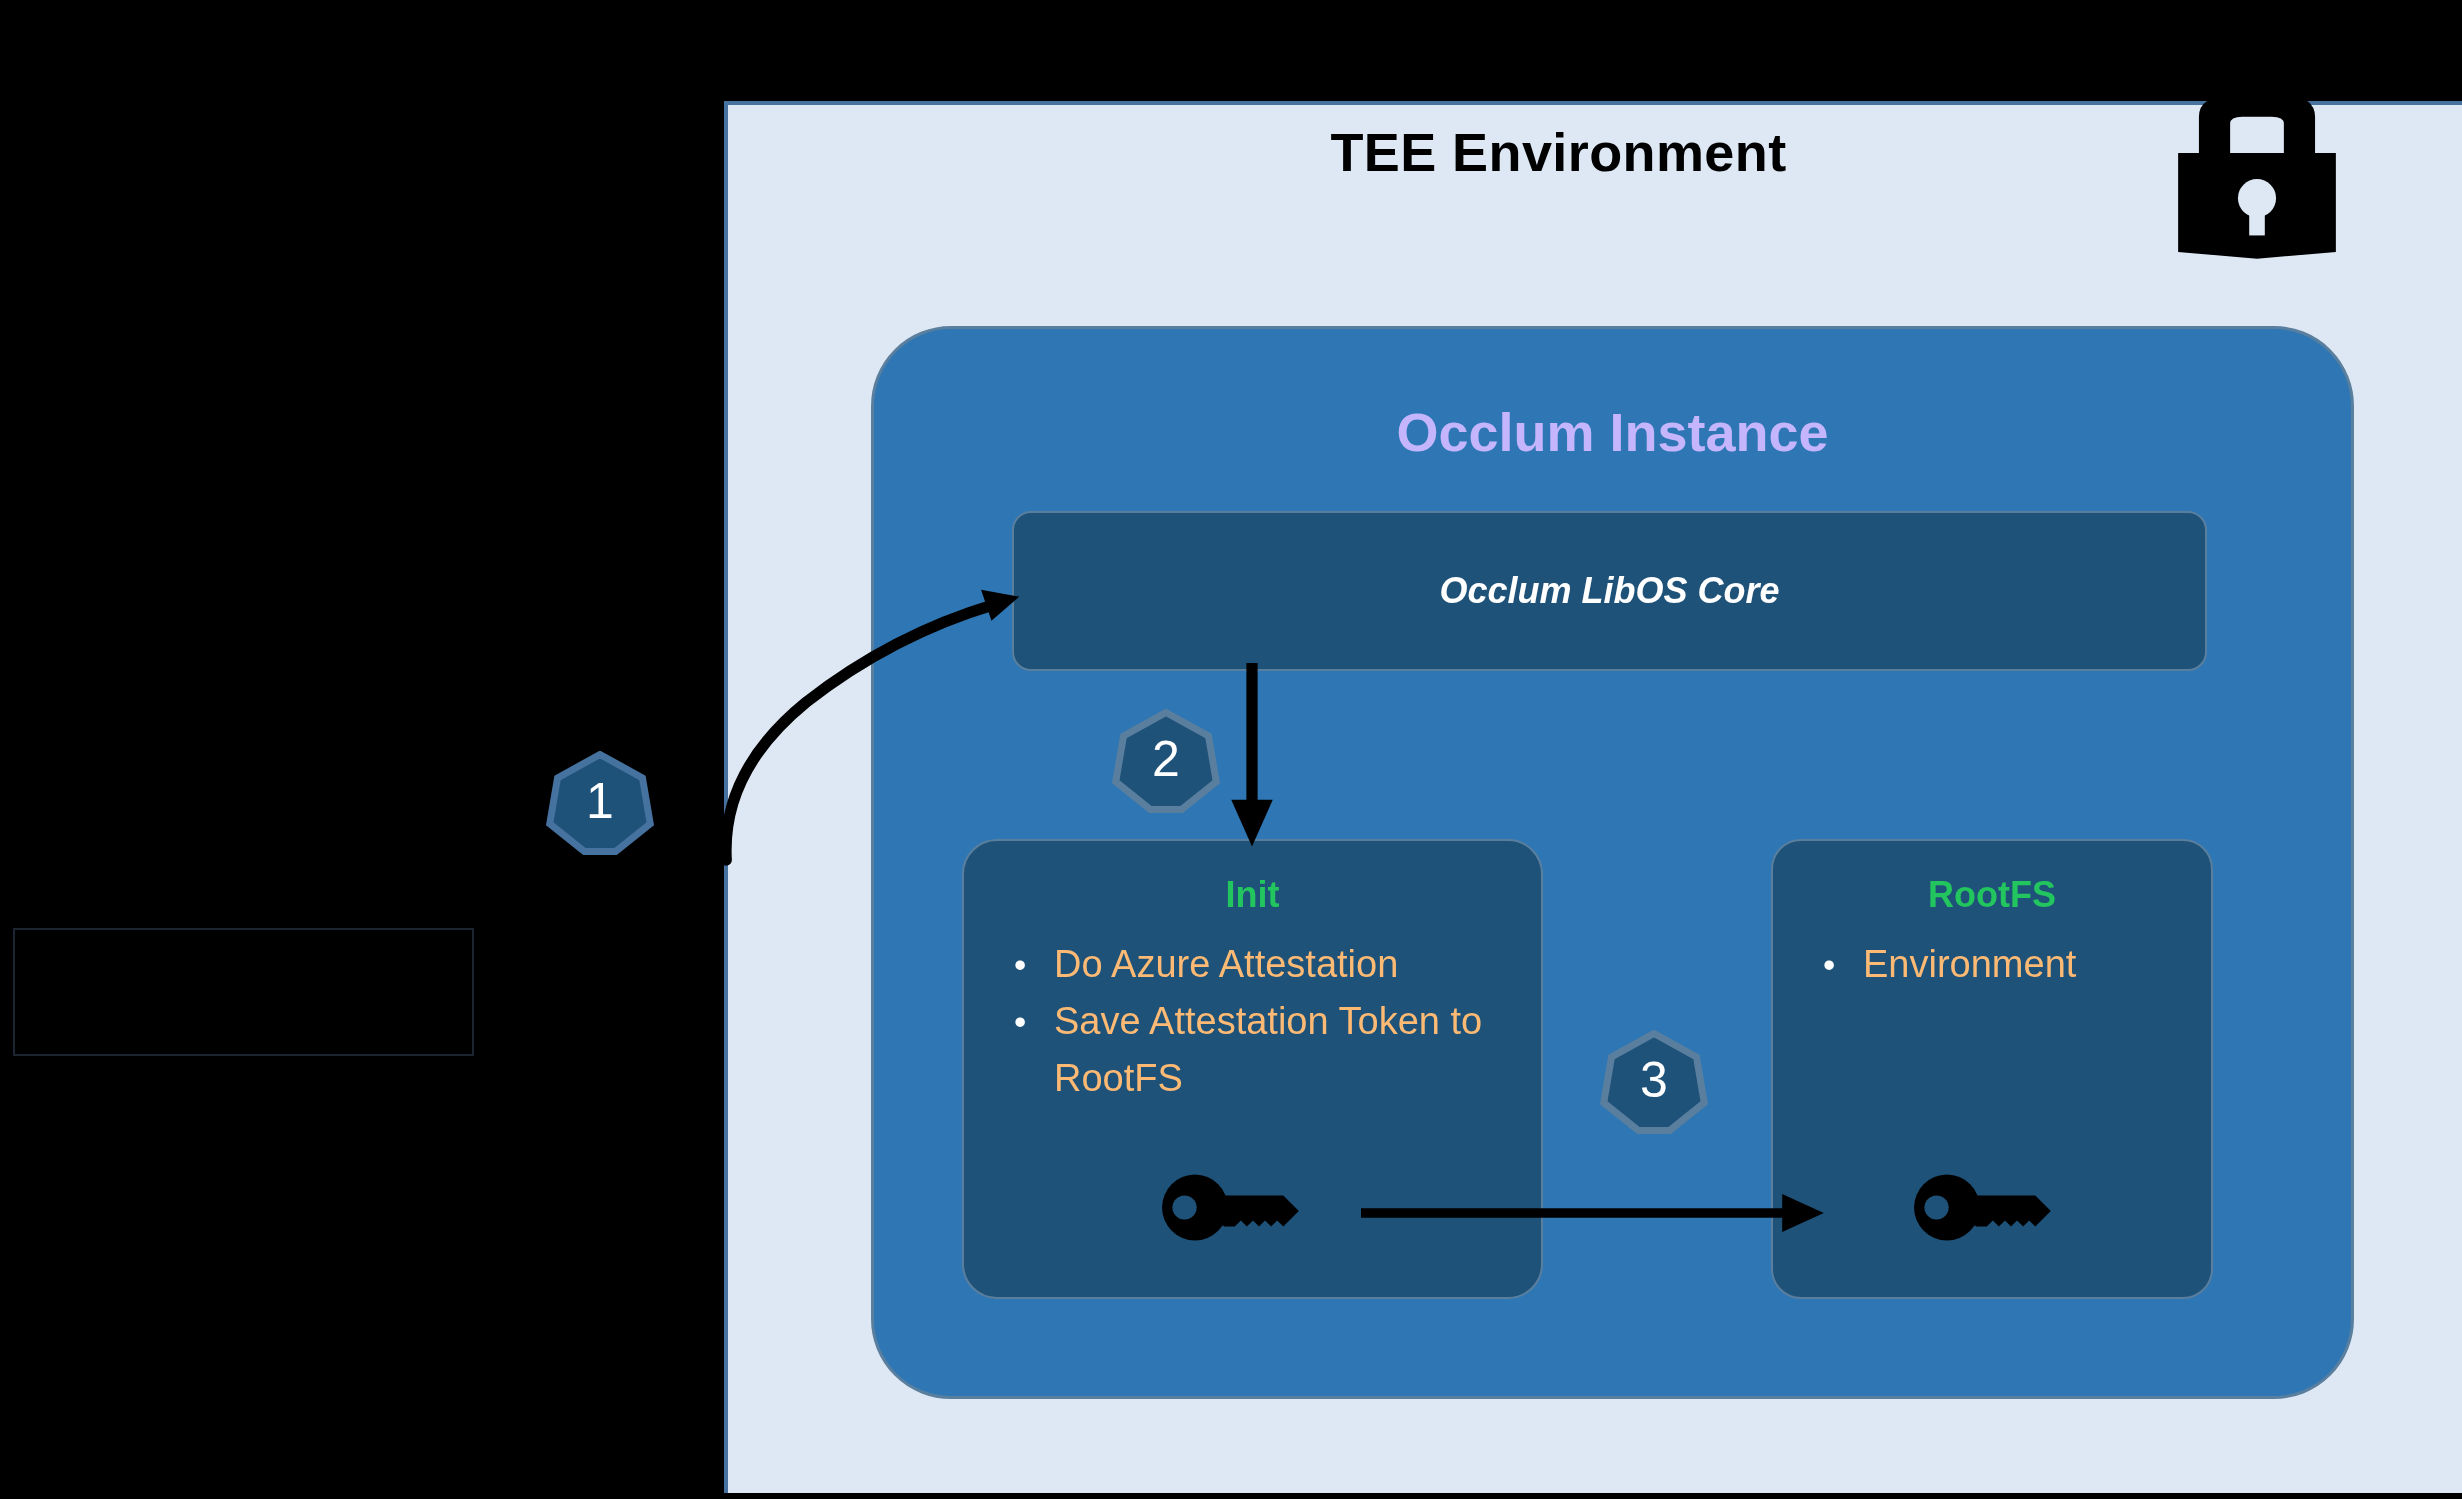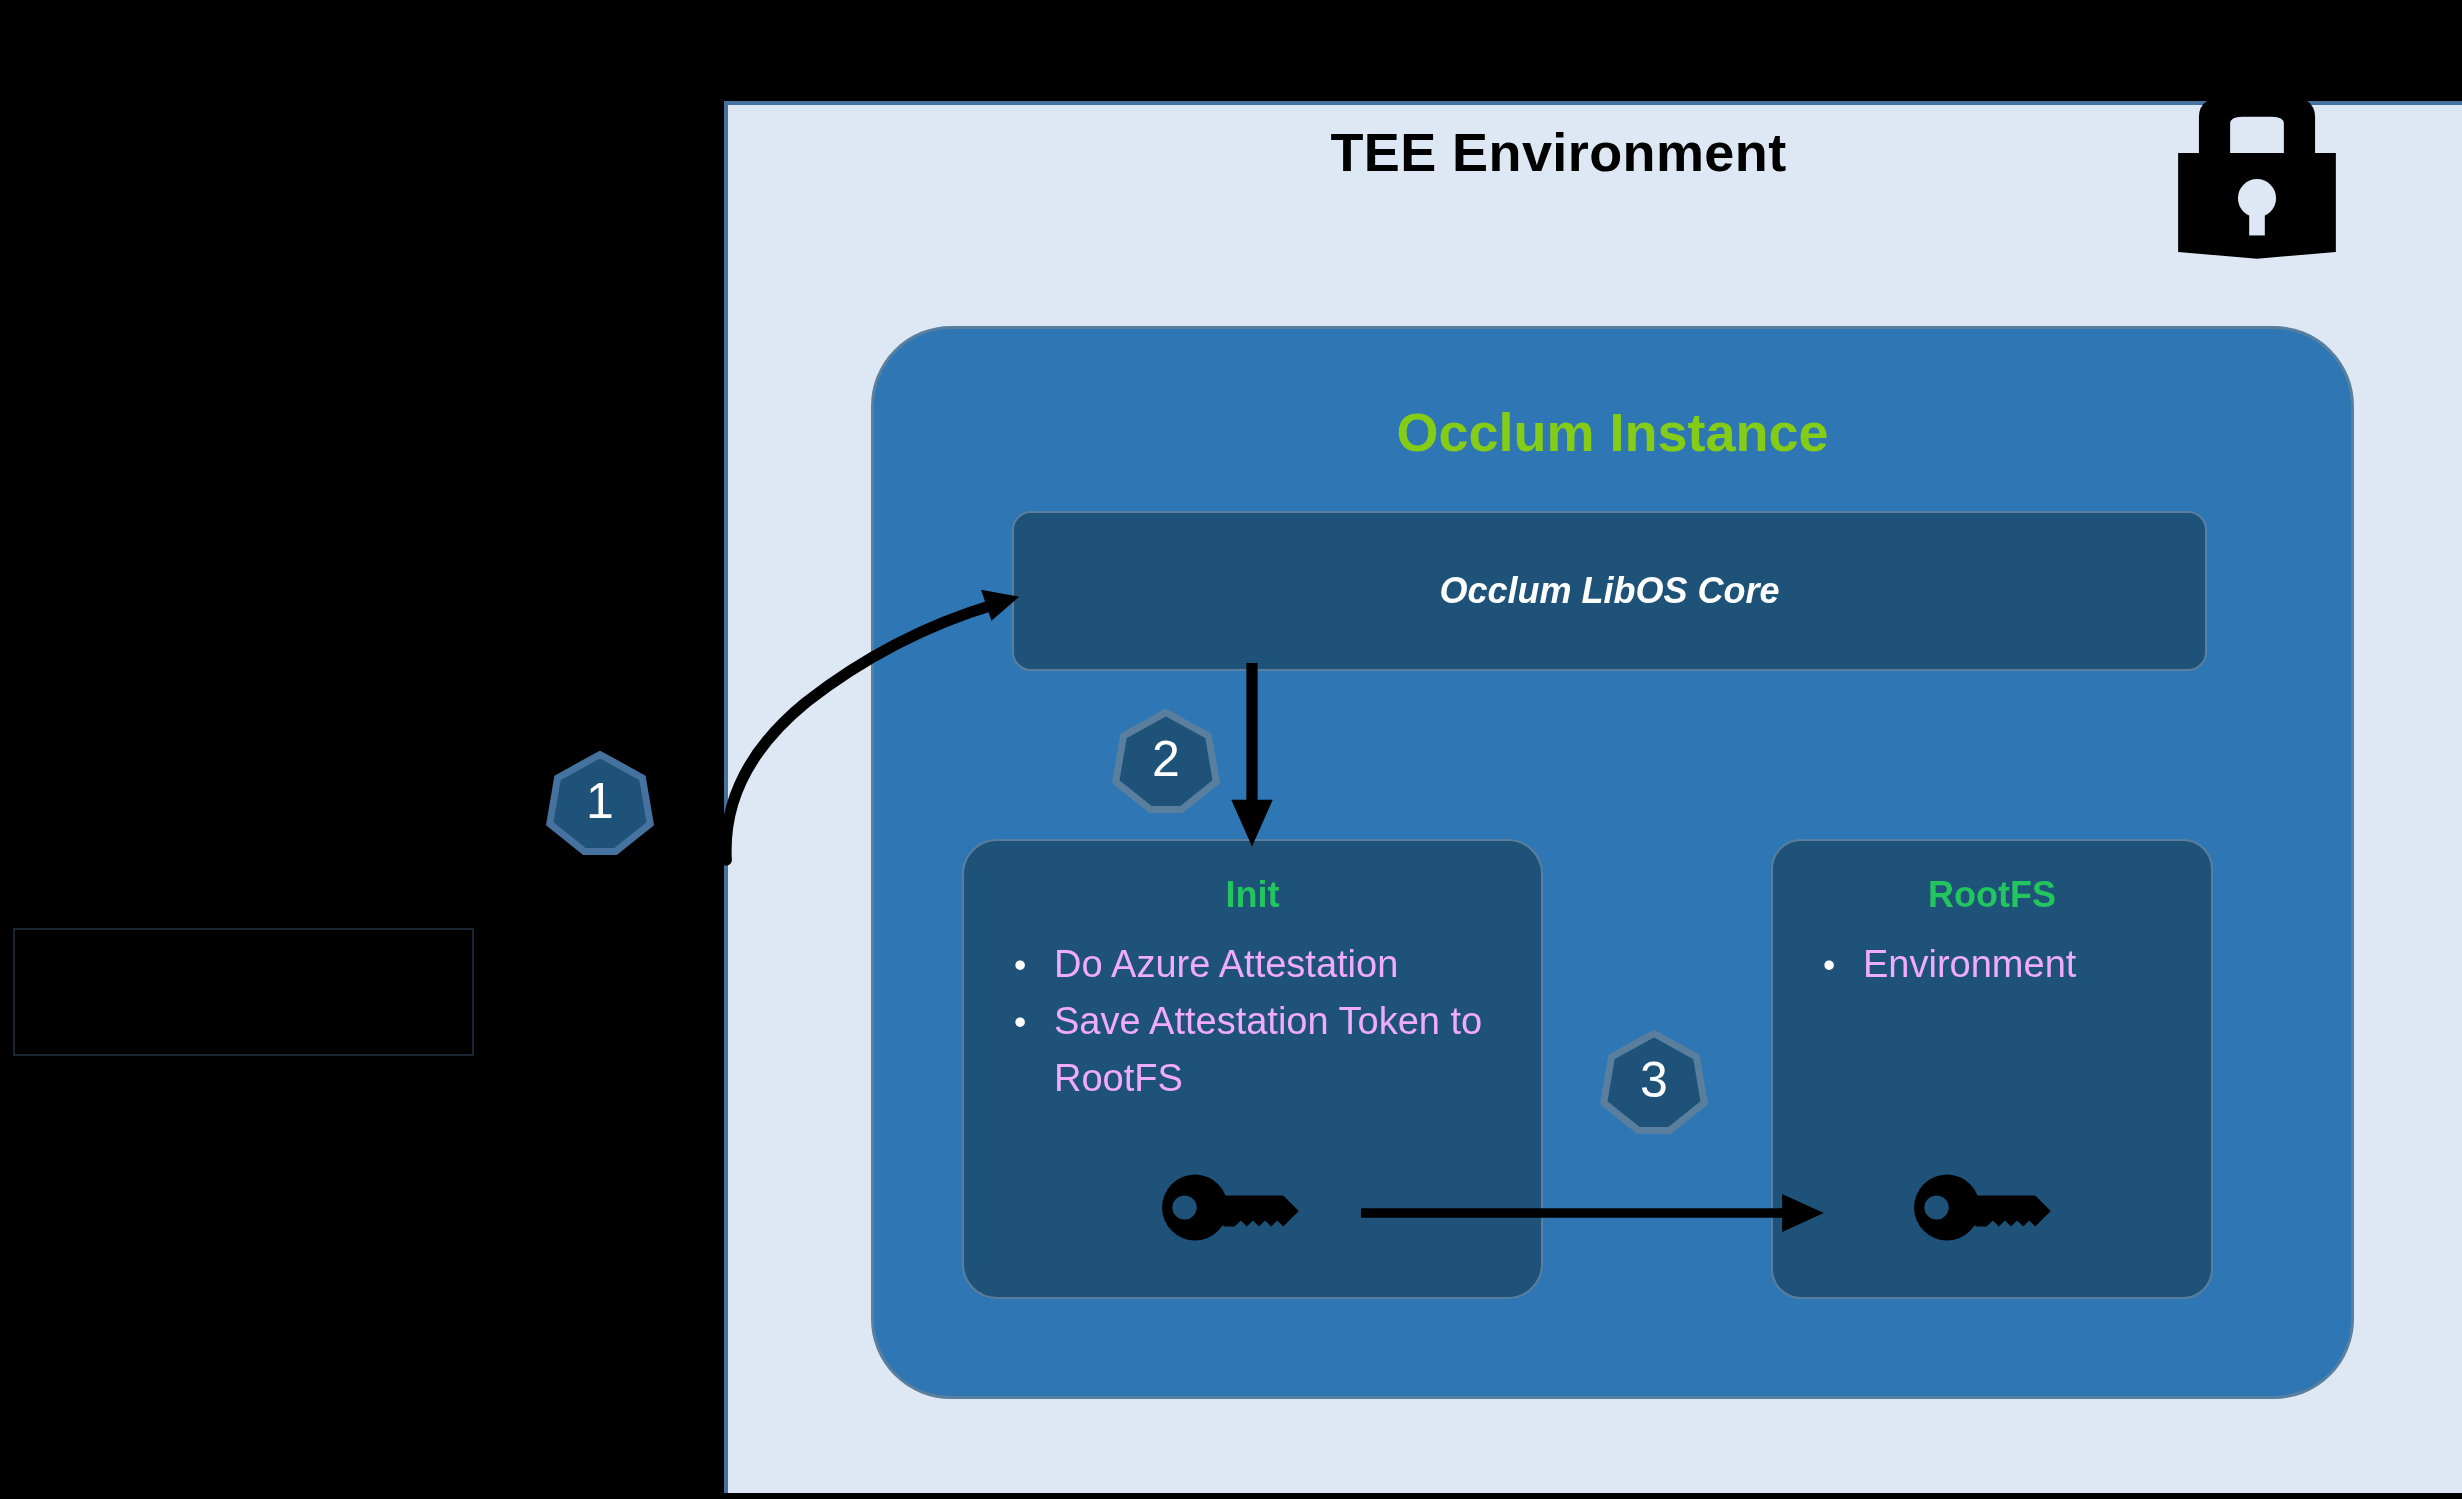--- a/index.html
+++ b/index.html
@@ -36,21 +36,21 @@
     position:absolute;left:871px;top:326px;
     width:1483px;height:1073px;
     background:#2E77B4;
     border:3.5px solid #5A7F9E;
     border-radius:80px;
     box-sizing:border-box;
   }
   #occlum-title{
     position:absolute;left:871px;top:401px;width:1483px;
     text-align:center;
-    font-size:54px;font-weight:bold;color:#84cc16;
+    font-size:54px;font-weight:bold;color:#c4b5fd;
     white-space:nowrap;
   }
 
   
   #libos-core{
     position:absolute;left:1012px;top:511px;
     width:1195px;height:160px;
     background:#1F5279;
     border:2.6px solid #5A7F9E;
     border-radius:19px;
@@ -78,21 +78,21 @@
     font-size:36px;font-weight:bold;color:#22c55e;
     white-space:nowrap;
   }
   .bullets{
     position:absolute;left:38px;right:15.6px;top:95px;
     margin:0;padding:0;list-style:none;
   }
   .bullets li{
     position:relative;
     padding-left:52px;
-    color:#f0abfc;
+    color:#fdba74;
     font-size:38px;
     line-height:57px;
     font-weight:normal;
   }
   .bullets li::before{
     content:"\2022";
     position:absolute;left:12px;top:0;
     font-size:35px;line-height:57px;color:#FFFFFF;
   }
 

